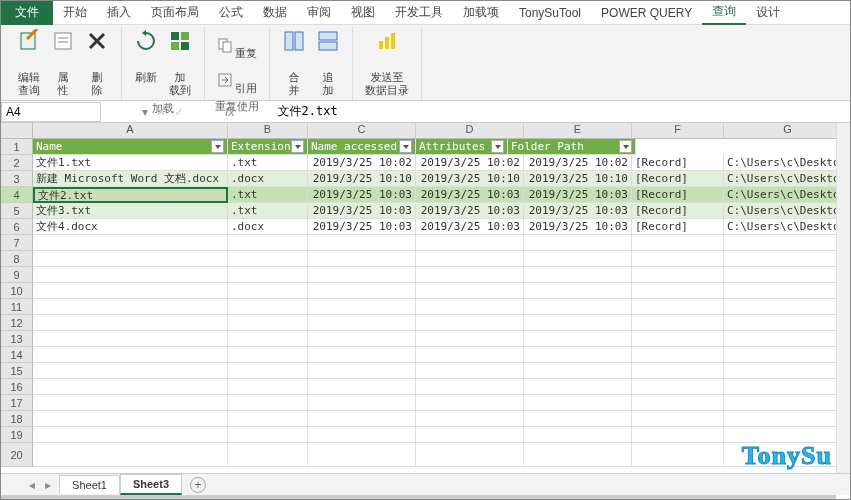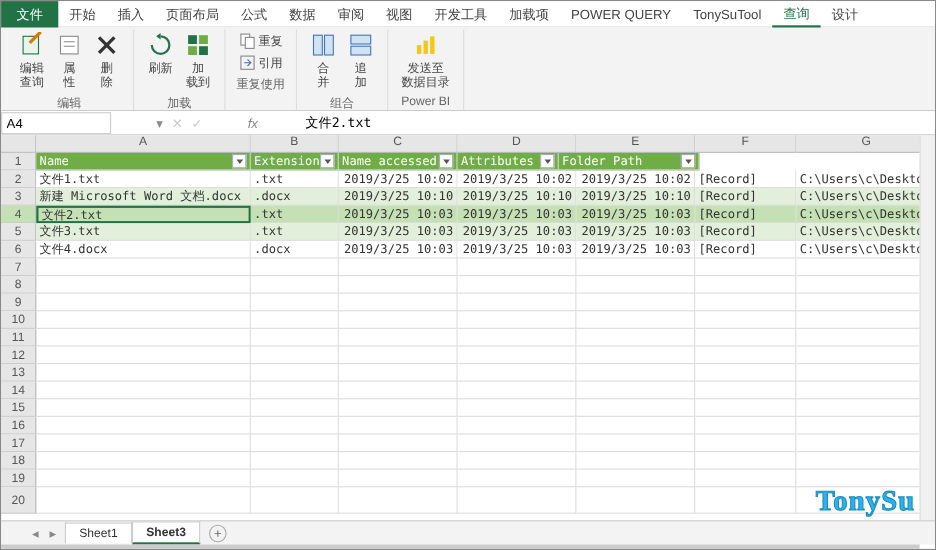--- a/index.html
+++ b/index.html
@@ -1,30 +1,30 @@
 <!DOCTYPE html>
 <html><head>
 <meta charset="utf-8">
 <style>
 * { margin: 0; padding: 0; box-sizing: border-box; }
 body { font-family: "Microsoft YaHei", SimSun, sans-serif; font-size: 12px; background: #fff; color: #333; width: 851px; height: 500px; overflow: hidden; position: relative; border: 1px solid #888; }
 
 
-.menu-tabs { display: flex; align-items: flex-start; height: 24px; background: #fff; border-bottom: 1px solid #ddd; }
+.menu-tabs { display: flex; align-items: center; height: 24px; background: #fff; border-bottom: 1px solid #ddd; }
 .menu-tabs .file-tab { background: #217346; color: #fff; padding: 4px 14px; height: 24px; display: flex; align-items: center; }
 .menu-tabs .tab { padding: 11px 10px; color: #444; height: 24px; display: flex; align-items: center; cursor: pointer; }
 .menu-tabs .tab.active { color: #217346; border-bottom: 2px solid #217346; }
 
 
 .ribbon { display: flex; background: #f3f3f3; border-bottom: 1px solid #ccc; padding: 2px 0 0 4px; height: 76px; }
 .ribbon-group { display: flex; flex-direction: column; align-items: center; border-right: 1px solid #ddd; padding: 0 8px; }
 .ribbon-group-row { display: flex; gap: 2px; align-items: flex-start; }
 .ribbon-btn { display: flex; flex-direction: column; align-items: center; justify-content: flex-start; padding: 2px 4px; cursor: pointer; min-width: 30px; }
 .ribbon-btn .icon { width: 24px; height: 24px; display: flex; align-items: center; justify-content: center; }
-.ribbon-btn .lbl { font-size: 11px; color: #444; text-align: center; line-height: 1.2; margin-top: 3px; }
+.ribbon-btn .lbl { font-size: 11px; color: #444; text-align: center; line-height: 1.2; margin-top: 18px; }
 .ribbon-group-label { font-size: 11px; color: #666; margin-top: 2px; }
 
 
 .formula-bar { display: flex; align-items: center; height: 22px; border-bottom: 1px solid #ccc; background: #fff; gap: 33px; }
 .name-box { width: 100px; border: 1px solid #ccc; height: 20px; padding: 2px 4px; font-size: 12px; }
 .fb-icons { display: flex; gap: 8px; padding: 0 8px; color: #888; }
 .fx-label { font-style: italic; color: #888; padding-right: 4px; }
 .formula-input { flex: 1; border: none; outline: none; padding: 2px 6px; font-size: 12px; font-family: monospace, sans-serif; }
 
 
@@ -74,22 +74,22 @@
   <div class="file-tab">文件</div>
 <div class="tab">开始</div>
     <div class="tab">插入</div>
     <div class="tab">页面布局</div>
     <div class="tab">公式</div>
     <div class="tab">数据</div>
     <div class="tab">审阅</div>
     <div class="tab">视图</div>
     <div class="tab">开发工具</div>
     <div class="tab">加载项</div>
+    <div class="tab">TonySuTool</div>
     <div class="tab">POWER QUERY</div>
-    <div class="tab">TonySuTool</div>
     <div class="tab active">查询</div>
     <div class="tab">设计</div>
   </div>
 
 <div class="ribbon">
   <div class="ribbon-group">
     <div class="ribbon-group-row">
       <div class="ribbon-btn">
         <span class="icon">
             <svg width="24" height="24">

